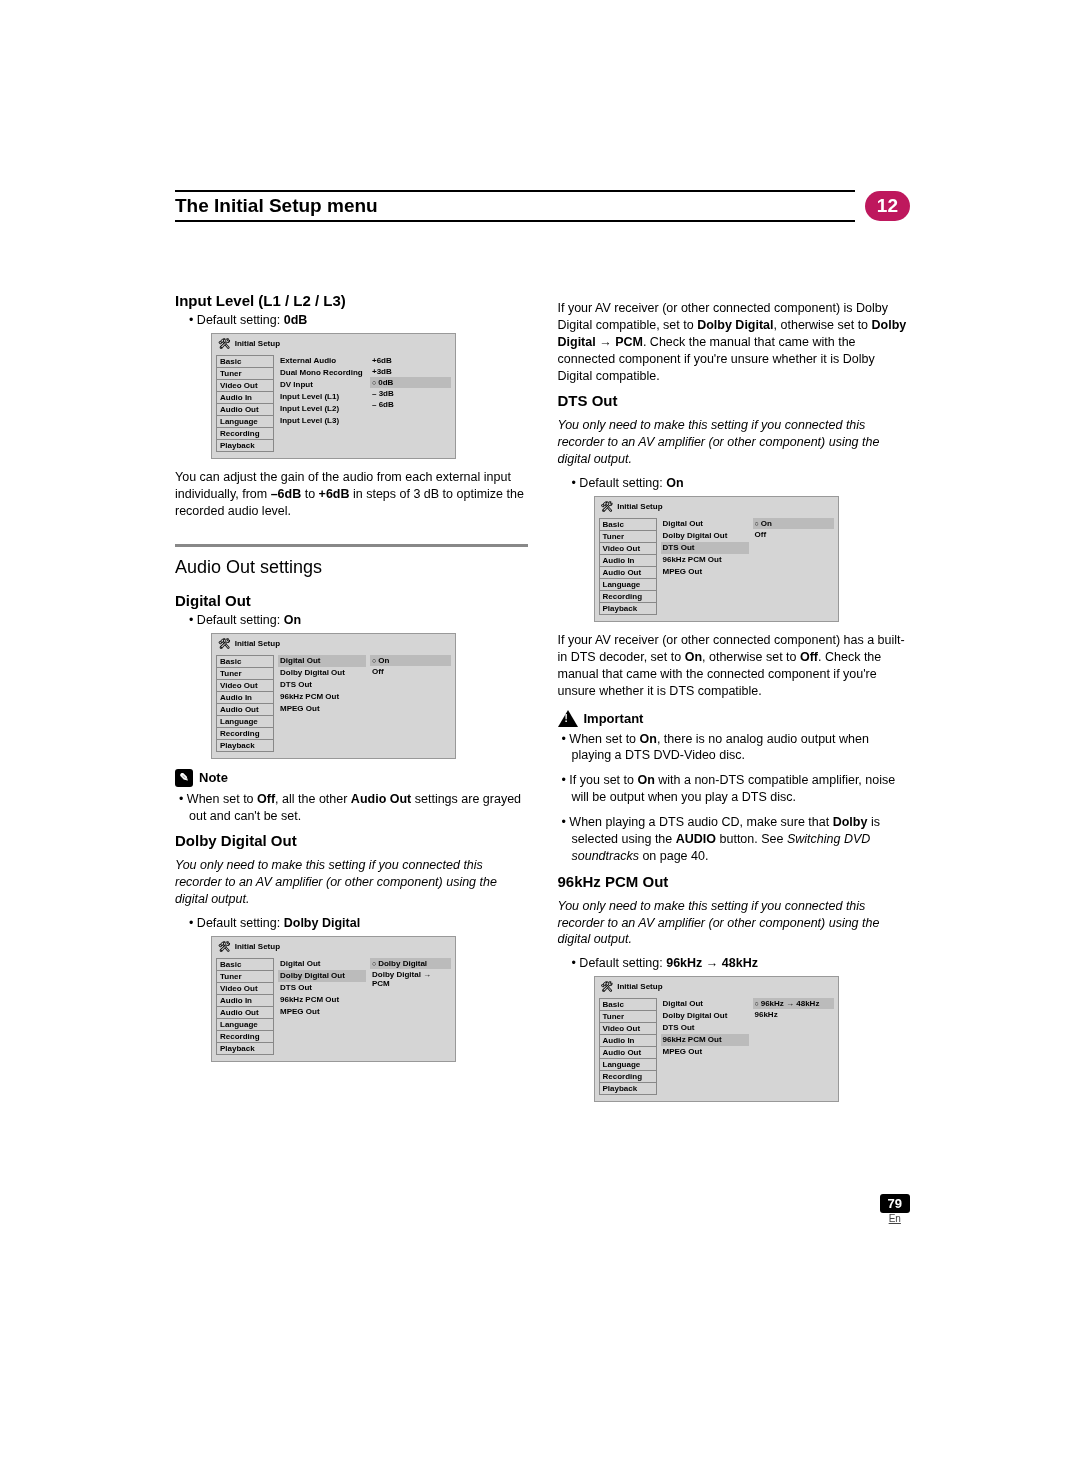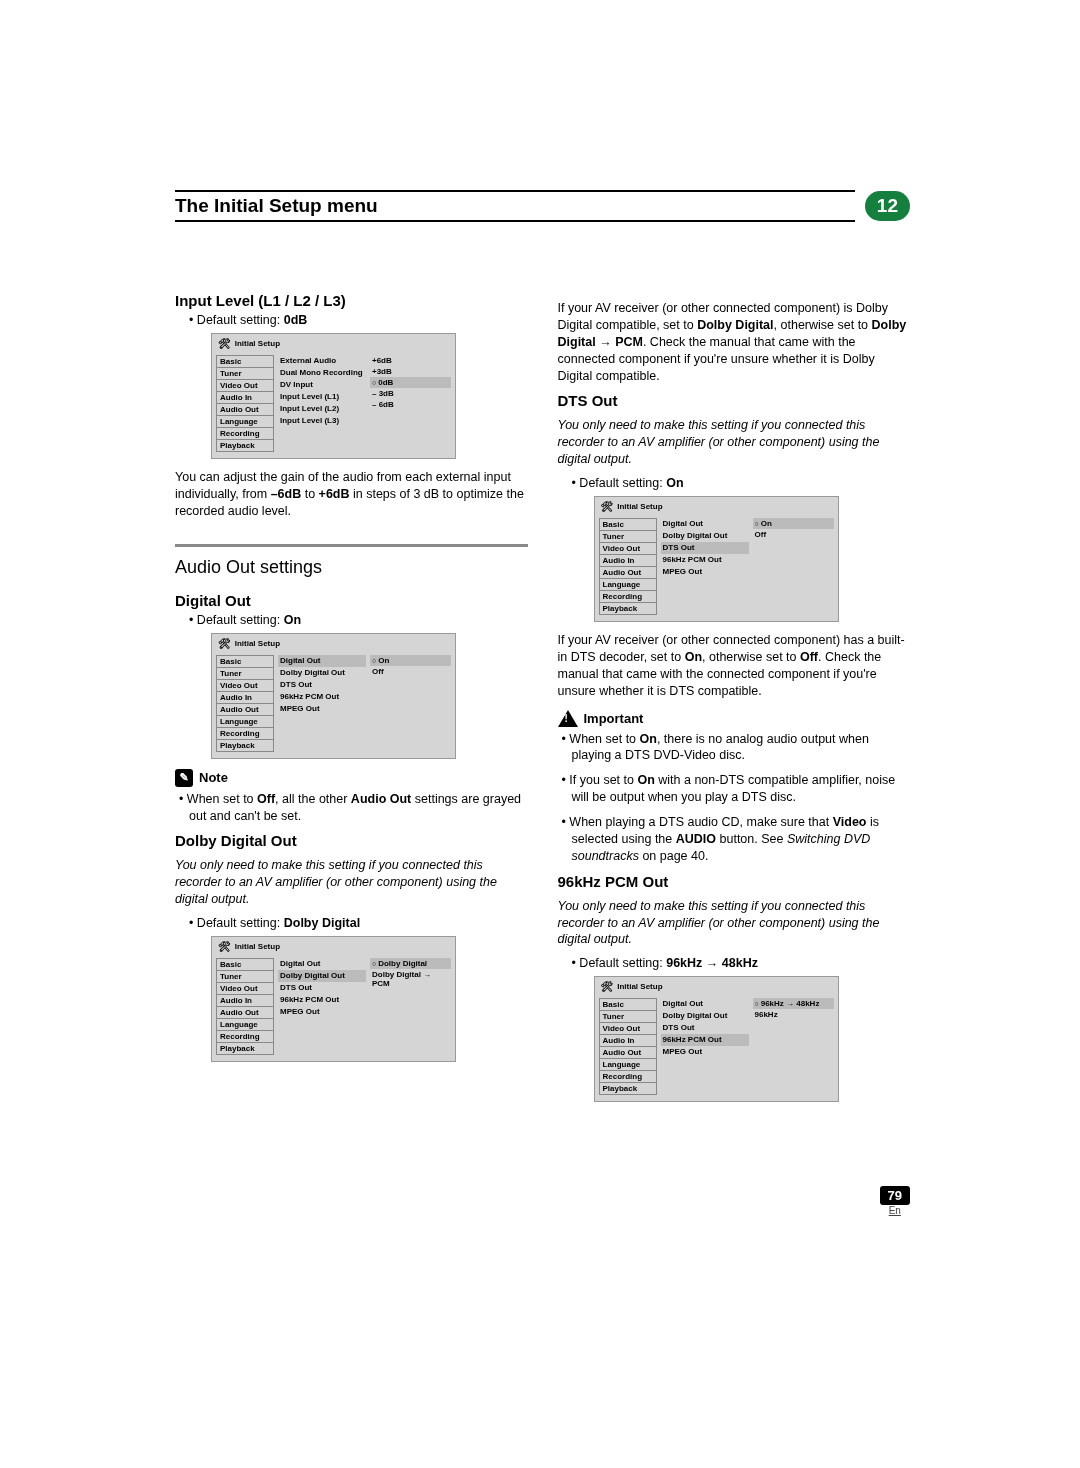--- a/index.html
+++ b/index.html
@@ -19,21 +19,21 @@
   }
   .header-title {
     font-size: 19px;
     font-weight: bold;
     border-top: 2px solid #000;
     border-bottom: 2px solid #000;
     padding: 3px 0;
     flex: 1;
   }
   .header-badge {
-    background: #15803d;
+    background: #be185d;
     color: #fff;
     font-size: 19px;
     font-weight: bold;
     border-radius: 16px;
     padding: 4px 12px;
     margin-left: 10px;
   }
   .columns {
     display: flex;
     gap: 30px;
@@ -104,21 +104,21 @@
   .panel-mid { width: 92px; padding-left: 4px; }
   .panel-mid div { padding: 1px 2px; border-bottom: 1px solid transparent; }
   .panel-right { flex: 1; padding-left: 4px; }
   .panel-right div { padding: 1px 2px; }
   .hl { background: #bbb; }
   .sel::before { content: "○ "; font-size: 7px; }
 
   .page-num {
     position: absolute;
     right: 170px;
-    bottom: 252px;
+    bottom: 244px;
     text-align: center;
   }
   .page-num .box {
     background: #000; color: #fff; font-size: 13px; font-weight: bold;
     padding: 2px 8px; border-radius: 3px; display: inline-block;
   }
   .page-num .en { font-size: 10px; color: #444; text-decoration: underline; }
 </style>
 </head>
 <body>
@@ -307,21 +307,21 @@
       <span>If your AV receiver (or other connected component) has a built-in DTS decoder, set to </span><span class="bold">On</span><span>, otherwise set to </span><span class="bold">Off</span><span>. Check the manual that came with the connected component if you're unsure whether it is DTS compatible.</span>
     </p>
 
     <div class="callout">
       <span class="callout-icon tri"></span>
       <span class="callout-label">Important</span>
     </div>
     <ul class="notes">
       <li><span>When set to </span><span class="bold">On</span><span>, there is no analog audio output when playing a DTS DVD-Video disc.</span></li>
       <li><span>If you set to </span><span class="bold">On</span><span> with a non-DTS compatible amplifier, noise will be output when you play a DTS disc.</span></li>
-      <li><span>When playing a DTS audio CD, make sure that </span><span class="bold">Video</span><span> is selected using the </span><span class="bold">AUDIO</span><span> button. See </span><span class="italic">Switching DVD soundtracks</span><span> on page 40.</span></li>
+      <li><span>When playing a DTS audio CD, make sure that </span><span class="bold">Dolby</span><span> is selected using the </span><span class="bold">AUDIO</span><span> button. See </span><span class="italic">Switching DVD soundtracks</span><span> on page 40.</span></li>
     </ul>
 
     <h3>96kHz PCM Out</h3>
     <p class="body-text italic">You only need to make this setting if you connected this recorder to an AV amplifier (or other component) using the digital output.</p>
     <div class="bullet-line">
       <span>Default setting: </span><span class="bold">96kHz → 48kHz</span>
     </div>
 
     <div class="panel">
       <div class="panel-head">

